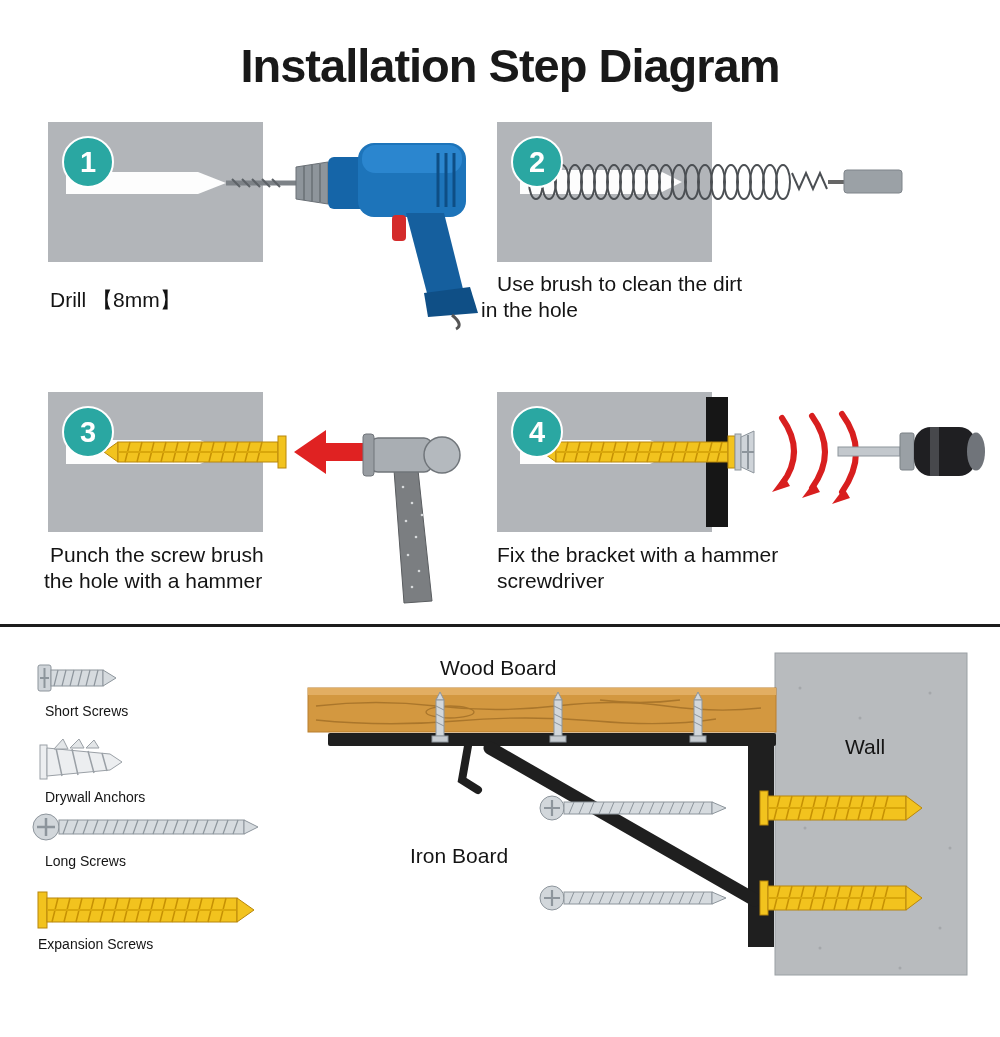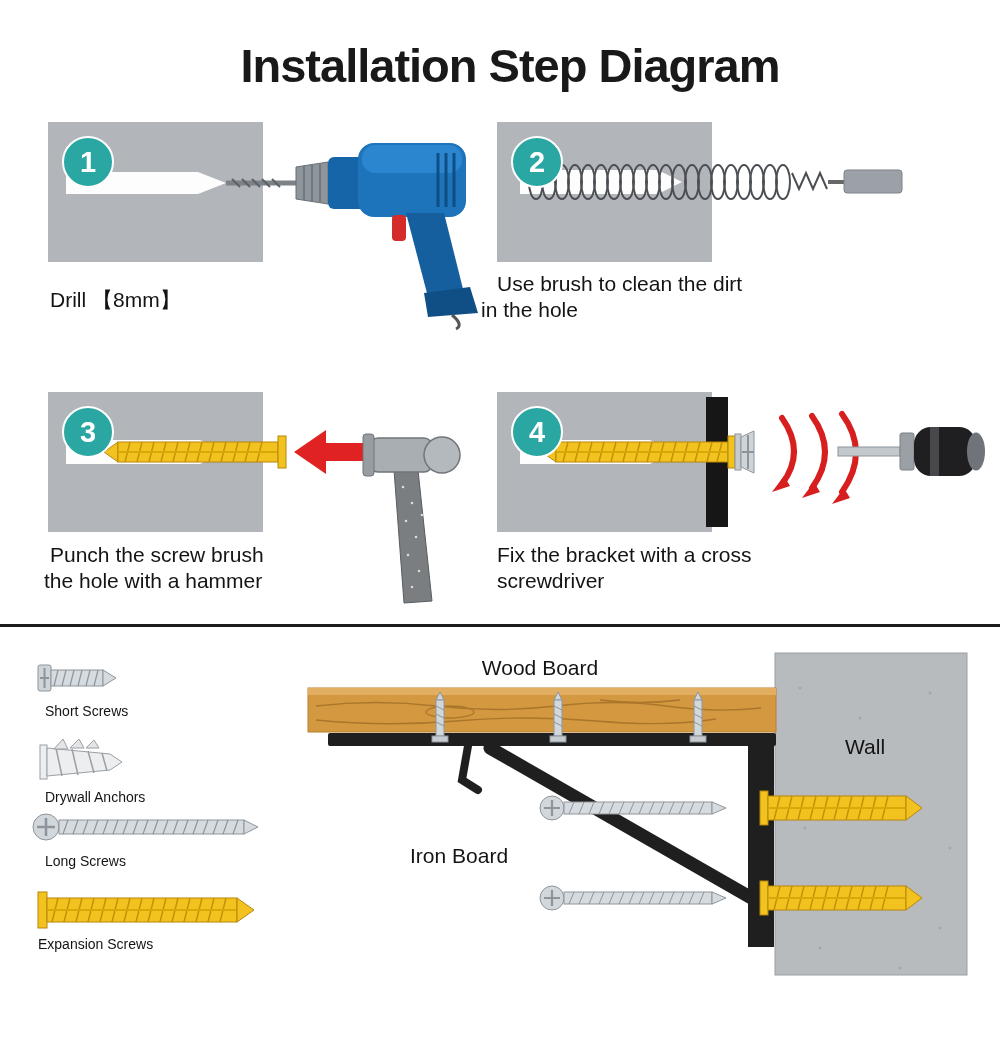--- a/index.html
+++ b/index.html
@@ -252,25 +252,25 @@
 <div class="badge" style="left:62px;top:136px">1</div>
 <div class="badge" style="left:511px;top:136px">2</div>
 <div class="badge" style="left:62px;top:406px">3</div>
 <div class="badge" style="left:511px;top:406px">4</div>
 
 <div class="label cap" style="left:50px;top:286px">Drill 【8mm】</div>
 <div class="label cap" style="left:497px;top:272px">Use brush to clean the dirt</div>
 <div class="label cap" style="left:481px;top:298px">in the hole</div>
 <div class="label cap" style="left:50px;top:543px">Punch the screw brush</div>
 <div class="label cap" style="left:44px;top:569px">the hole with a hammer</div>
-<div class="label cap" style="left:497px;top:543px">Fix the bracket with a cross</div>
+<div class="label cap" style="left:497px;top:543px">Fix the bracket with a hammer</div>
 <div class="label cap" style="left:497px;top:569px">screwdriver</div>
 
 <div class="divider"></div>
 
 <div class="label plabel" style="left:45px;top:703px">Short Screws</div>
 <div class="label plabel" style="left:45px;top:789px">Drywall Anchors</div>
 <div class="label plabel" style="left:45px;top:853px">Long Screws</div>
 <div class="label plabel" style="left:38px;top:936px">Expansion Screws</div>
 
-<div class="label alabel" style="left:440px;top:656px;width:200px;text-align:center">Wood Board</div>
+<div class="label alabel" style="left:440px;top:656px;width:200px;">Wood Board</div>
 <div class="label alabel" style="left:845px;top:735px">Wall</div>
 <div class="label alabel" style="left:410px;top:844px">Iron Board</div>
 
 </body></html>

